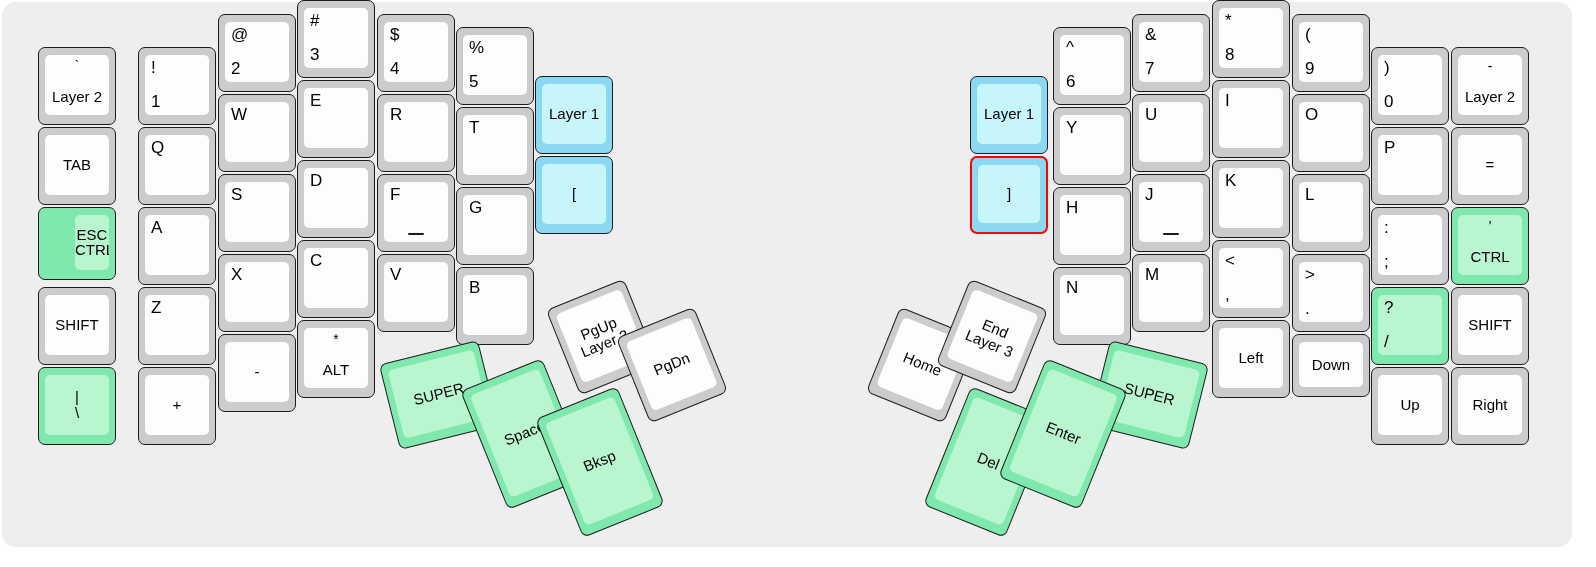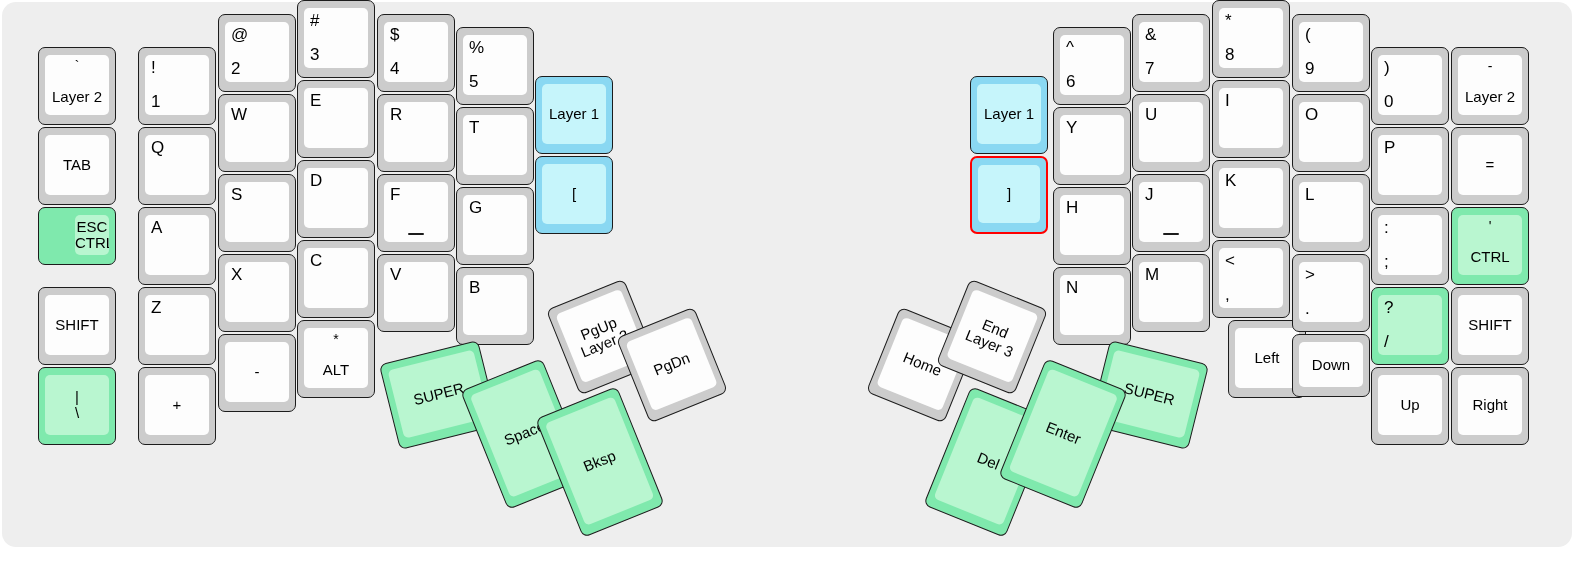--- a/index.html
+++ b/index.html
@@ -90,21 +90,21 @@
         <div class="cap">
           <div class="lg tc" style="font-size: 14px;">`</div>
           <div class="lg lower">Layer 2</div>
         </div>
       </div>
       <div class="key" style="left: 38px; top: 127px; width: 78px; height: 78px;">
         <div class="cap">
           <div class="lg ctr">TAB</div>
         </div>
       </div>
-      <div class="key green" style="left: 38px; top: 207px; width: 78px; height: 58px; padding-left: 36px;">
+      <div class="key green" style="left: 38px; top: 207px; width: 78px; height: 73px; padding-left: 36px;">
         <div class="cap">
           <div class="lg two"><div>ESC</div><div>CTRL</div></div>
         </div>
       </div>
       <div class="key" style="left: 38px; top: 287px; width: 78px; height: 78px;">
         <div class="cap">
           <div class="lg ctr">SHIFT</div>
         </div>
       </div>
       <div class="key green" style="left: 38px; top: 367px; width: 78px; height: 78px;">
@@ -337,21 +337,21 @@
         <div class="cap">
           <div class="lg tl">K</div>
         </div>
       </div>
       <div class="key" style="left: 1212px; top: 240px; width: 78px; height: 78px;">
         <div class="cap">
           <div class="lg tl">&lt;</div>
           <div class="lg bl">,</div>
         </div>
       </div>
-      <div class="key" style="left: 1212px; top: 320px; width: 78px; height: 78px; margin-left: 16px;">
+      <div class="key" style="left: 1212px; top: 320px; width: 78px; height: 78px;">
         <div class="cap">
           <div class="lg ctr">Left</div>
         </div>
       </div>
       <div class="key" style="left: 1292px; top: 14px; width: 78px; height: 78px;">
         <div class="cap">
           <div class="lg tl">(</div>
           <div class="lg bl">9</div>
         </div>
       </div>

